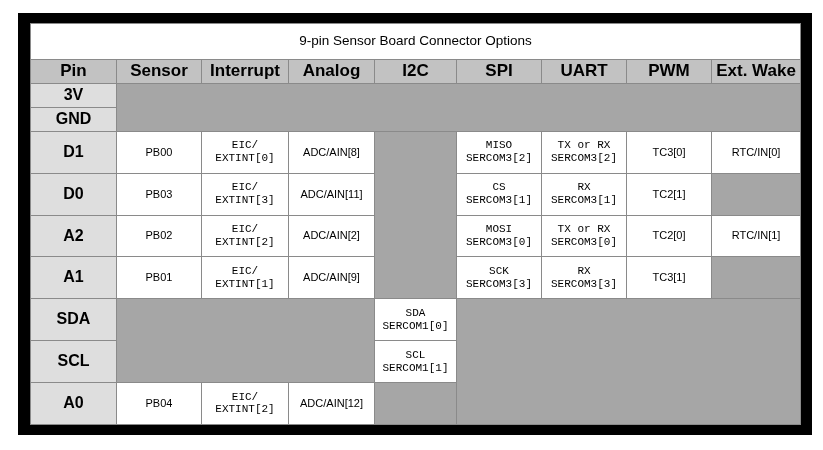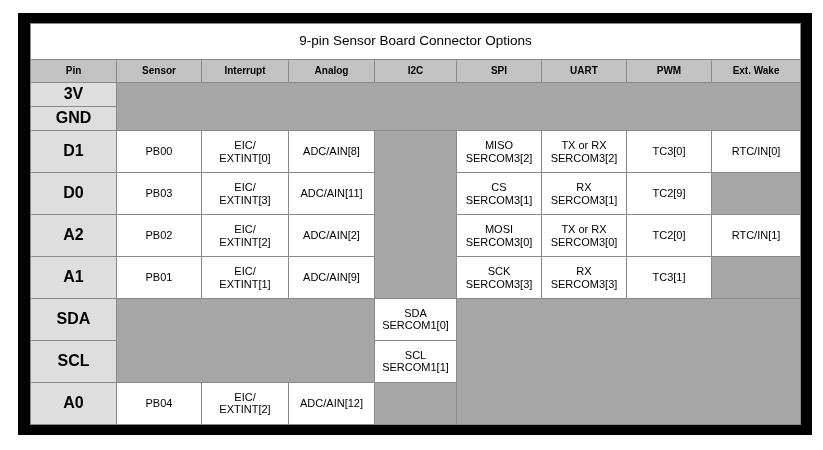--- a/index.html
+++ b/index.html
@@ -58,21 +58,21 @@
   .tbl-title {
     background: #ffffff;
     font-size: 13.5px;
     height: 34px;
     border: 1px solid #8a8a8a;
   }
 
   
   .col-head {
     background: #c2c2c2;
-    font-size: 10px;
+    font-size: 17px;
     font-weight: bold !important;
     height: 22px;
   }
 
   
   .pin-cell {
     background: #dedede;
     font-size: 16px;
     font-weight: bold !important;
   }
@@ -97,21 +97,21 @@
   col.c-pin   { width: 86px; }
   col.c-dig   { width: 85px; }
   col.c-int   { width: 87px; }
   col.c-ana   { width: 86px; }
   col.c-i2c   { width: 82px; }
   col.c-spi   { width: 85px; }
   col.c-uart  { width: 85px; }
   col.c-pwm   { width: 85px; }
   col.c-wake  { width: 89px; }
 
-  .cell-line { display: block; }
+  .cell-line { display: block; font-family: Liberation Mono, monospace; }
 </style>
 </head>
 <body>
 
 <div id="screenshot-root">
 
   <div id="table-frame">
 
     <table id="connector-table">
       <colgroup>
@@ -183,21 +183,21 @@
           </td>
           <td class="data-cell">ADC/AIN[11]</td>
           <td class="data-cell">
             <span class="cell-line">CS</span>
             <span class="cell-line">SERCOM3[1]</span>
           </td>
           <td class="data-cell">
             <span class="cell-line">RX</span>
             <span class="cell-line">SERCOM3[1]</span>
           </td>
-          <td class="data-cell">TC2[9]</td>
+          <td class="data-cell">TC2[1]</td>
           <td class="empty-cell"></td>
         </tr>
 
         <tr class="row-tall">
           <td class="pin-cell">A2</td>
           <td class="data-cell">PB02</td>
           <td class="data-cell">
             <span class="cell-line">EIC/</span>
             <span class="cell-line">EXTINT[2]</span>
           </td>

